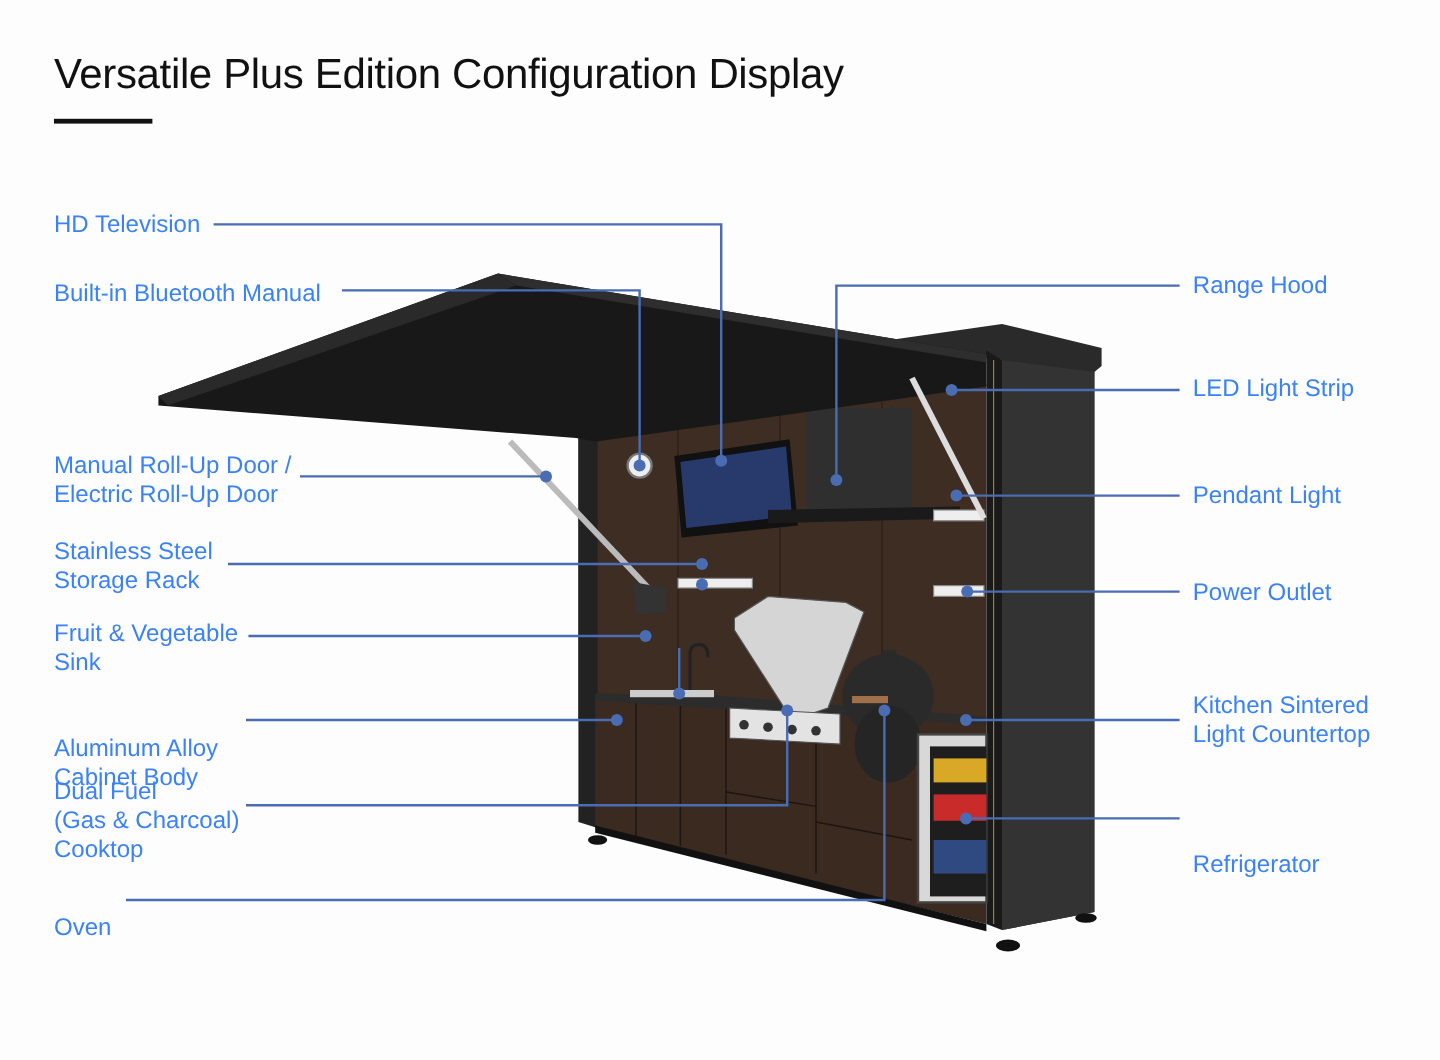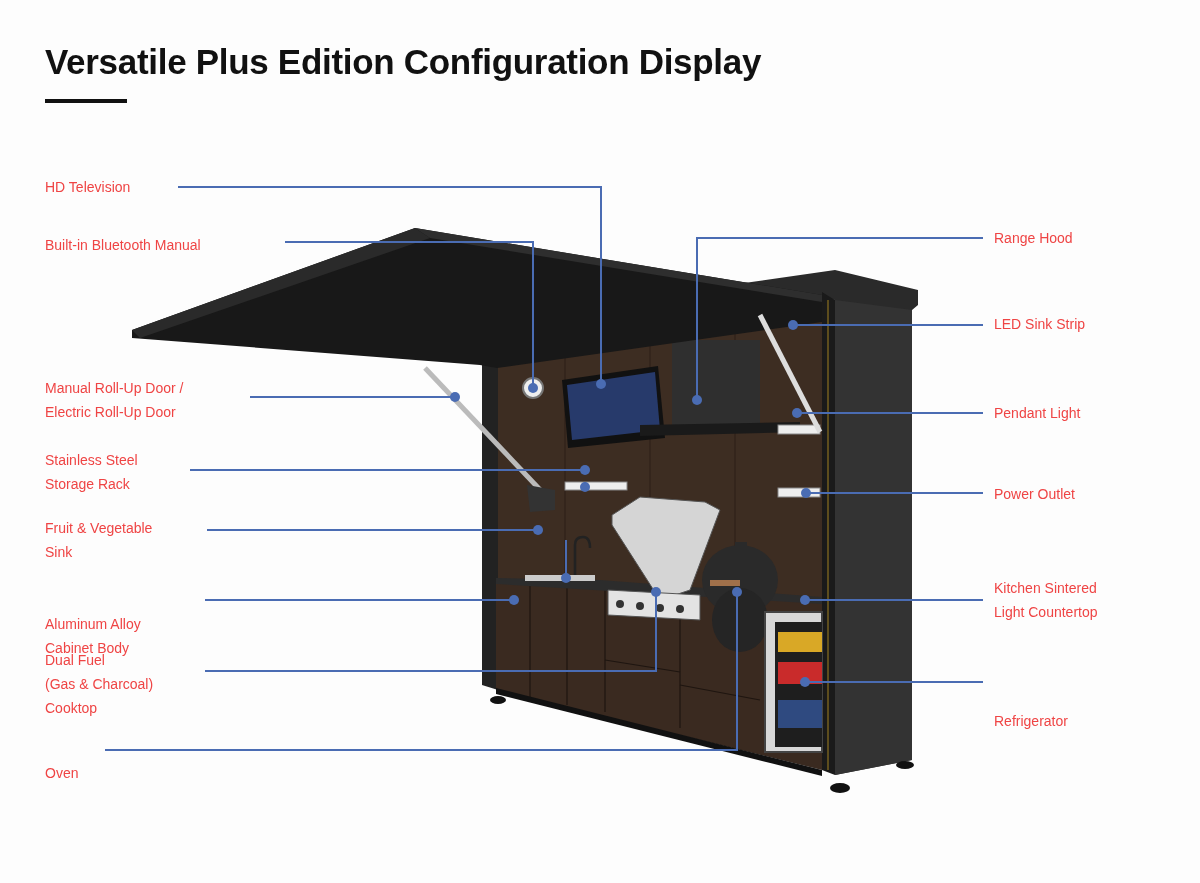--- a/index.html
+++ b/index.html
@@ -4,25 +4,25 @@
 <style>
   html, body { margin: 0; padding: 0; }
   body {
     width: 1200px; height: 883px; position: relative; overflow: hidden;
     background: #fdfdfd;
     font-family: "Liberation Sans", "DejaVu Sans", sans-serif;
     color: #111;
   }
   .title {
     position: absolute; left: 45px; top: 42px;
-    font-size: 35px; font-weight: 700; letter-spacing: -0.3px; color: #111;
+    font-size: 35px; font-weight: 400; letter-spacing: -0.3px; color: #111;
   }
   .title-rule { position: absolute; left: 45px; top: 99px; width: 82px; height: 4px; background: #111; }
   .label {
-    position: absolute; font-size: 14px; line-height: 24px; color: #ef4444; white-space: pre-line;
+    position: absolute; font-size: 20px; line-height: 24px; color: #3b82f6; white-space: pre-line;
   }
   svg.art { position: absolute; left: 0; top: 0; }
 </style>
 </head>
 <body>
 
 <div class="title">Versatile Plus Edition Configuration Display</div>
 <div class="title-rule"></div>
 
 <svg class="art" width="1200" height="883">
@@ -150,18 +150,18 @@
 <div class="label" style="left:45px;top:516px">Fruit &amp; Vegetable
 Sink</div>
 <div class="label" style="left:45px;top:612px">Aluminum Alloy
 Cabinet Body</div>
 <div class="label" style="left:45px;top:648px">Dual Fuel
 (Gas &amp; Charcoal)
 Cooktop</div>
 <div class="label" style="left:45px;top:761px">Oven</div>
 
 <div class="label" style="left:994px;top:226px">Range Hood</div>
-<div class="label" style="left:994px;top:312px">LED Sink Strip</div>
+<div class="label" style="left:994px;top:312px">LED Light Strip</div>
 <div class="label" style="left:994px;top:401px">Pendant Light</div>
 <div class="label" style="left:994px;top:482px">Power Outlet</div>
 <div class="label" style="left:994px;top:576px">Kitchen Sintered
 Light Countertop</div>
 <div class="label" style="left:994px;top:709px">Refrigerator</div>
 
 </body></html>

